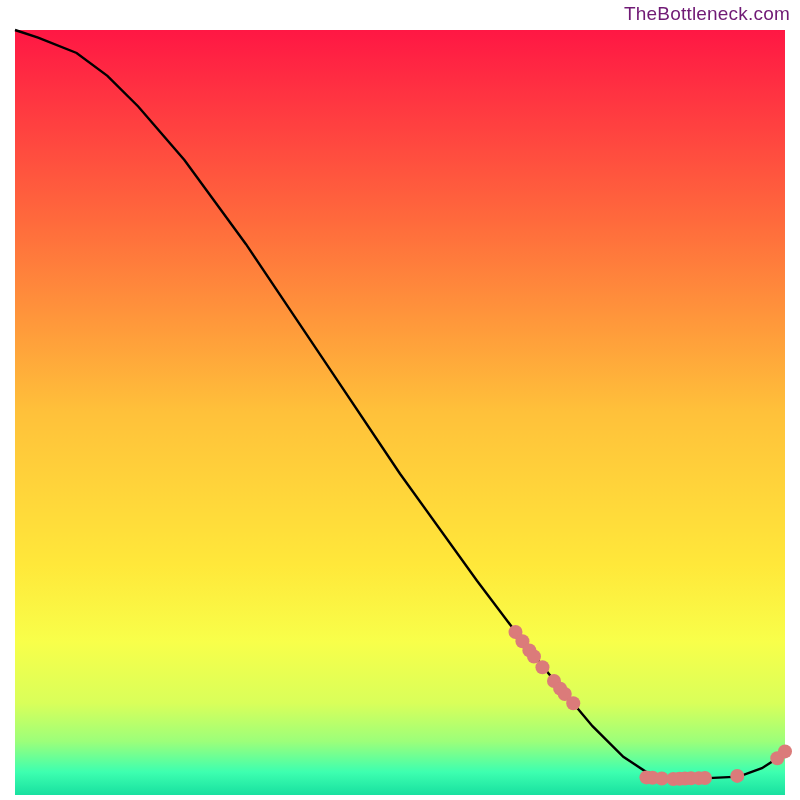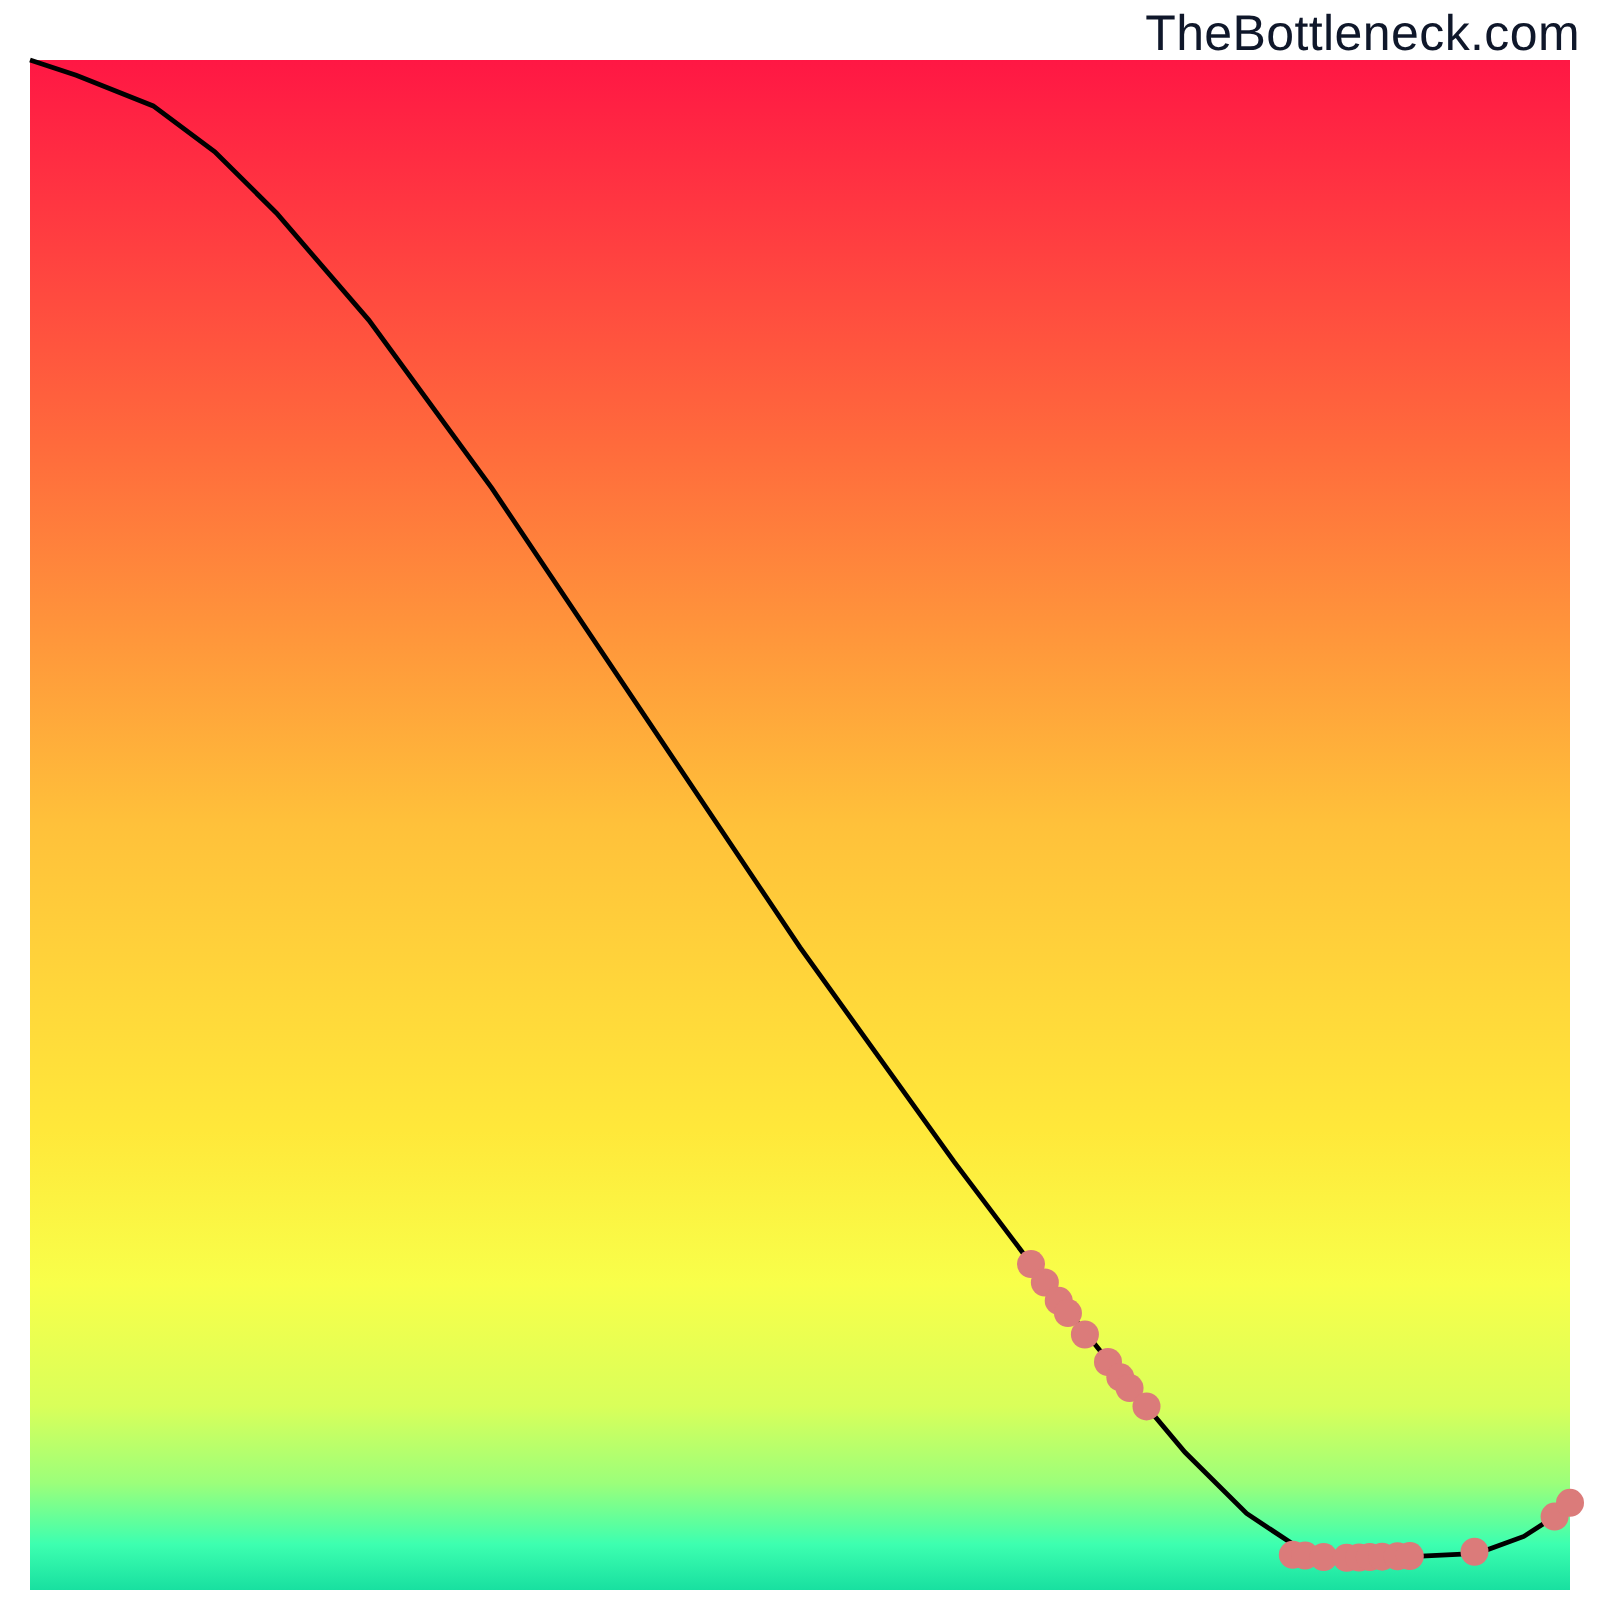--- a/index.html
+++ b/index.html
@@ -13,23 +13,23 @@
   }
   .chart-wrap {
     position: relative;
     width: 800px;
     height: 800px;
   }
   .watermark {
     position: absolute;
     top: 3px;
     right: 10px;
-    font-size: 25px;
+    font-size: 19px;
     font-weight: 500;
-    color: #0f172a;
+    color: #701a75;
     letter-spacing: 0.2px;
     z-index: 5;
     user-select: none;
   }
   svg {
     display: block;
   }
 </style>
 </head>
 <body>

